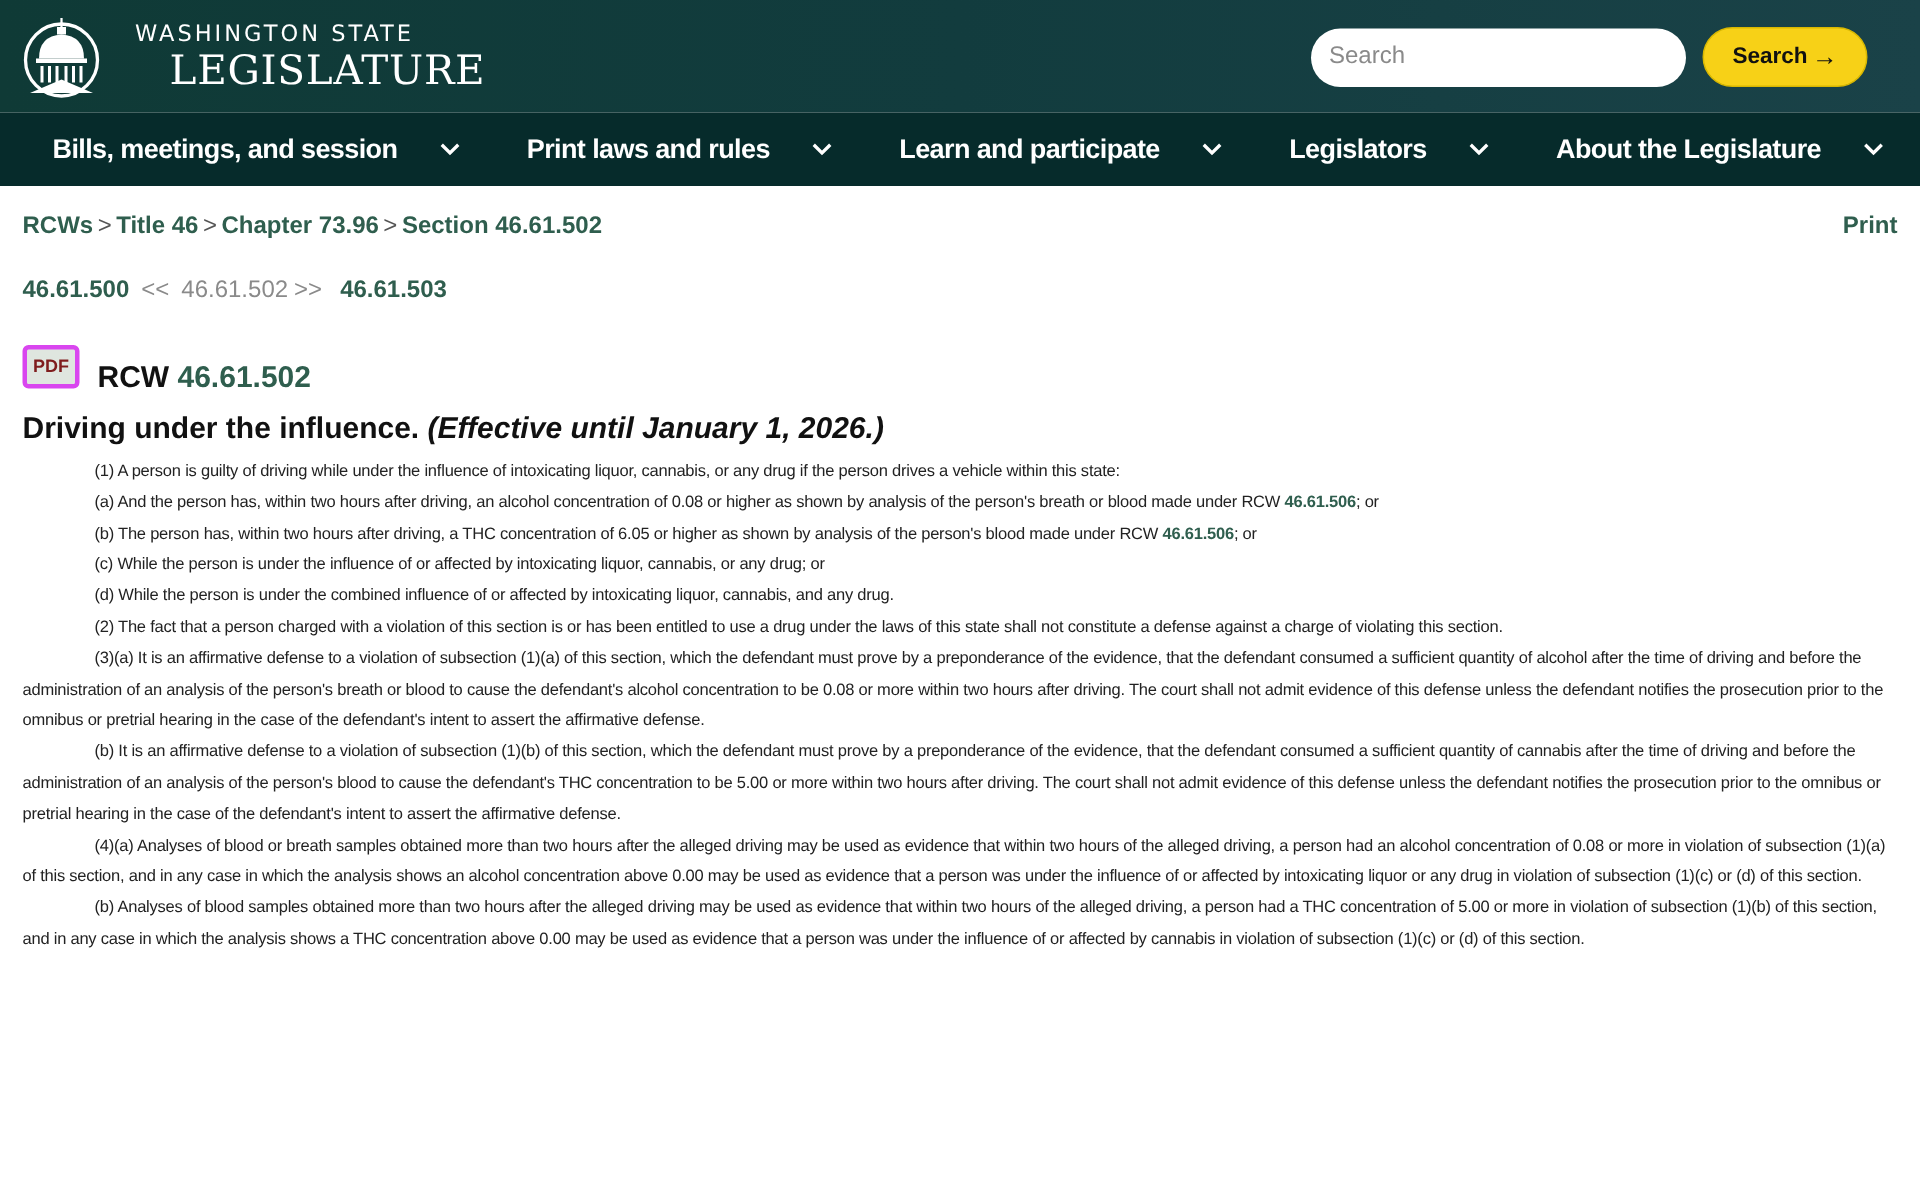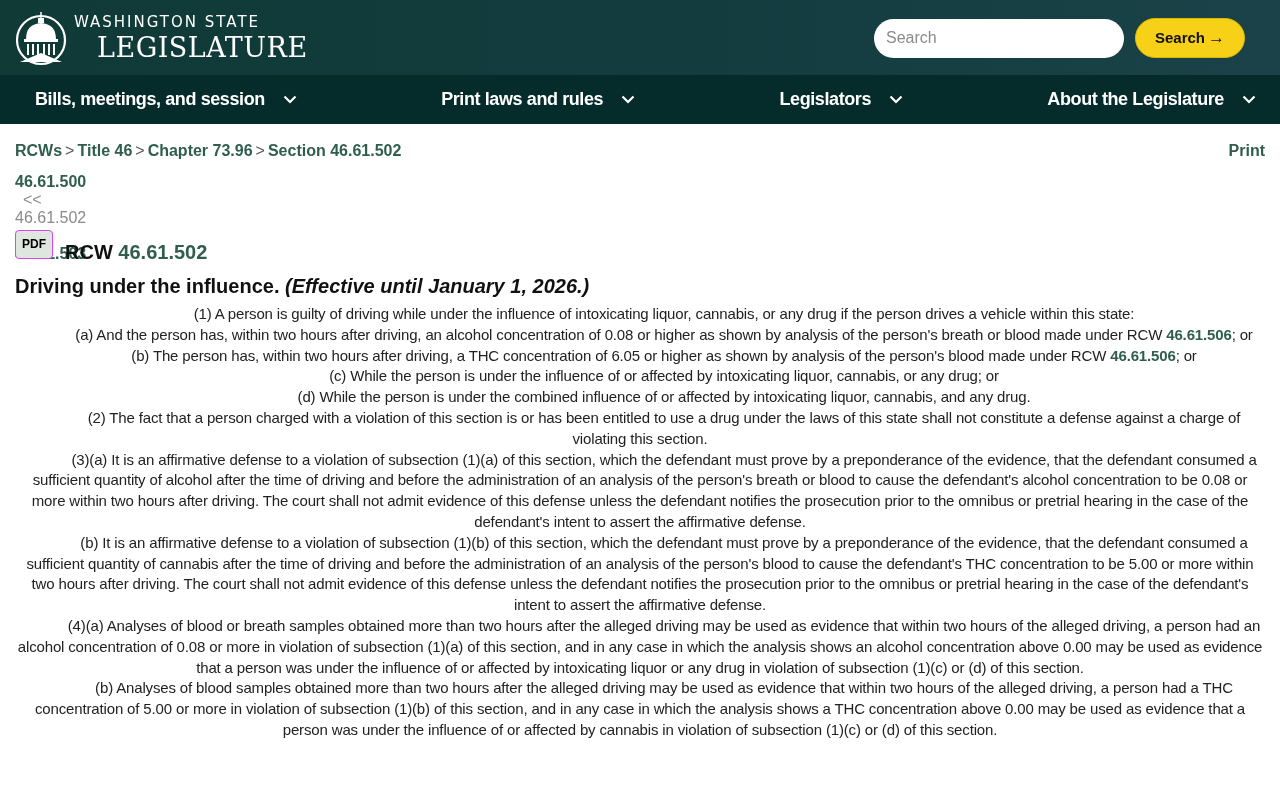--- a/index.html
+++ b/index.html
@@ -5,21 +5,21 @@
   * { box-sizing: border-box; margin: 0; padding: 0; }
   html, body { width: 1280px; height: 800px; overflow: hidden; background: #ffffff; }
   body { font-family: "Liberation Sans", "DejaVu Sans", sans-serif; color: #1a1a1a; }
 
   .top-header {
     height: 75px;
     background: linear-gradient(90deg, #0f3a36 0%, #123c3e 50%, #1a4248 100%);
     display: flex; align-items: center; justify-content: space-between;
     padding: 0 35px 0 14px;
   }
-  .logo { display: flex; align-items: center; gap: 6px; color: #fff; }
+  .logo { display: flex; align-items: center; gap: 22px; color: #fff; }
   .logo svg { width: 54px; height: 58px; }
   .logo-text { display: flex; flex-direction: column; line-height: 1; }
   .logo-line1 { font-family: "DejaVu Sans", sans-serif; font-size: 15px; letter-spacing: 2px; font-weight: normal; margin-bottom: 4px; }
   .logo-line2 { font-family: "DejaVu Serif", serif; font-size: 27px; letter-spacing: 0.5px; margin-left: 23px; }
 
   .search-area { display: flex; align-items: flex-end; gap: 11px; }
   .search-input {
     width: 250px; height: 39px; border-radius: 20px; border: none; background: #fff;
     padding: 0 12px; font-size: 16px; font-family: "Liberation Sans", sans-serif; color: #333;
   }
@@ -31,50 +31,50 @@
     display: flex; align-items: center; justify-content: center; gap: 3px; cursor: pointer;
   }
   .search-btn .arrow { font-size: 17px; font-weight: bold; }
 
   .main-nav {
     height: 49px; background: #062b2b;
     display: flex; align-items: center; justify-content: space-between;
     padding: 0 24px 0 35px;
   }
   .nav-item {
-    display: flex; align-items: center; gap: 18px; color: #fff;
+    display: flex; align-items: center; gap: 28px; color: #fff;
     font-size: 18px; font-weight: bold; letter-spacing: -0.4px; cursor: pointer;
     font-family: "Liberation Sans", sans-serif;
   }
   .nav-item svg { width: 14px; height: 9px; }
 
   .content { padding: 0 15px; }
   .crumb-row { display: flex; justify-content: space-between; align-items: center; height: 52px; padding-top: 2px; }
   .breadcrumb { font-size: 16px; font-weight: bold; color: #777; }
   .breadcrumb a, .print-link { color: #2f5e4e; text-decoration: none; font-weight: bold; }
   .breadcrumb .sep { color: #555; font-weight: normal; margin: 0 3px; }
   .print-link { font-size: 16px; }
 
-  .section-nav { font-size: 16px; height: 30px; display: flex; align-items: flex-start; margin-top: -3px; flex-direction: column; }
+  .section-nav { font-size: 16px; height: 30px; display: flex; align-items: flex-end; margin-top: -3px; }
   .section-nav a { color: #2f5e4e; font-weight: bold; text-decoration: none; }
   .section-nav .muted { color: #8a8a8a; margin: 0 8px; }
   .section-nav .muted.after { margin-right: 12px; margin-left: 0; }
 
   .rcw-title { display: flex; align-items: center; gap: 12px; margin-top: 26px; height: 30px; }
   .pdf-badge {
-    width: 38px; height: 29px; background: #dfe6df; border: 1px solid #d946ef; border-radius: 4px;
-    font-size: 12px; font-weight: bold; color: #000000; display: flex; align-items: center; justify-content: center;
+    width: 38px; height: 29px; background: #dfe6df; border: 3px solid #d946ef; border-radius: 4px;
+    font-size: 12px; font-weight: bold; color: #7f1d1d; display: flex; align-items: center; justify-content: center;
   }
   .rcw-heading { font-size: 20px; font-weight: bold; color: #111; margin-top: 16px; }
   .rcw-heading a { color: #2f5e4e; text-decoration: none; }
 
   .caption { font-size: 20px; font-weight: bold; margin-top: 16px; color: #111; }
   .caption em { font-style: italic; }
 
-  .law-text { margin-top: 6px; font-size: 15px; line-height: 20.8px; color: #222; letter-spacing: -0.15px; text-align: center; }
+  .law-text { margin-top: 6px; font-size: 11px; line-height: 20.8px; color: #222; letter-spacing: -0.15px; }
   .law-text p { text-indent: 48px; }
   .law-text a { color: #2f5e4e; font-weight: bold; text-decoration: none; }
 </style>
 </head>
 <body>
 
 <header class="top-header">
   <div class="logo">
     <svg viewBox="0 0 54 58" fill="none" stroke="#fff">
       <circle cx="27" cy="31" r="24" stroke-width="2.2"></circle>
@@ -108,20 +108,26 @@
 
 <nav class="main-nav">
   <div class="nav-item">
     <span>Bills, meetings, and session</span>
     <svg viewBox="0 0 14 9">
         <path d="M1.5 1.5 L7 7 L12.5 1.5" stroke="#fff" stroke-width="2.2" fill="none"></path>
       </svg>
   </div>
   <div class="nav-item">
     <span>Print laws and rules</span>
+    <svg viewBox="0 0 14 9">
+        <path d="M1.5 1.5 L7 7 L12.5 1.5" stroke="#fff" stroke-width="2.2" fill="none"></path>
+      </svg>
+  </div>
+  <div class="nav-item">
+    <span>Learn and participate</span>
     <svg viewBox="0 0 14 9">
         <path d="M1.5 1.5 L7 7 L12.5 1.5" stroke="#fff" stroke-width="2.2" fill="none"></path>
       </svg>
   </div>
   <div class="nav-item">
     <span>Legislators</span>
     <svg viewBox="0 0 14 9">
         <path d="M1.5 1.5 L7 7 L12.5 1.5" stroke="#fff" stroke-width="2.2" fill="none"></path>
       </svg>
   </div>

